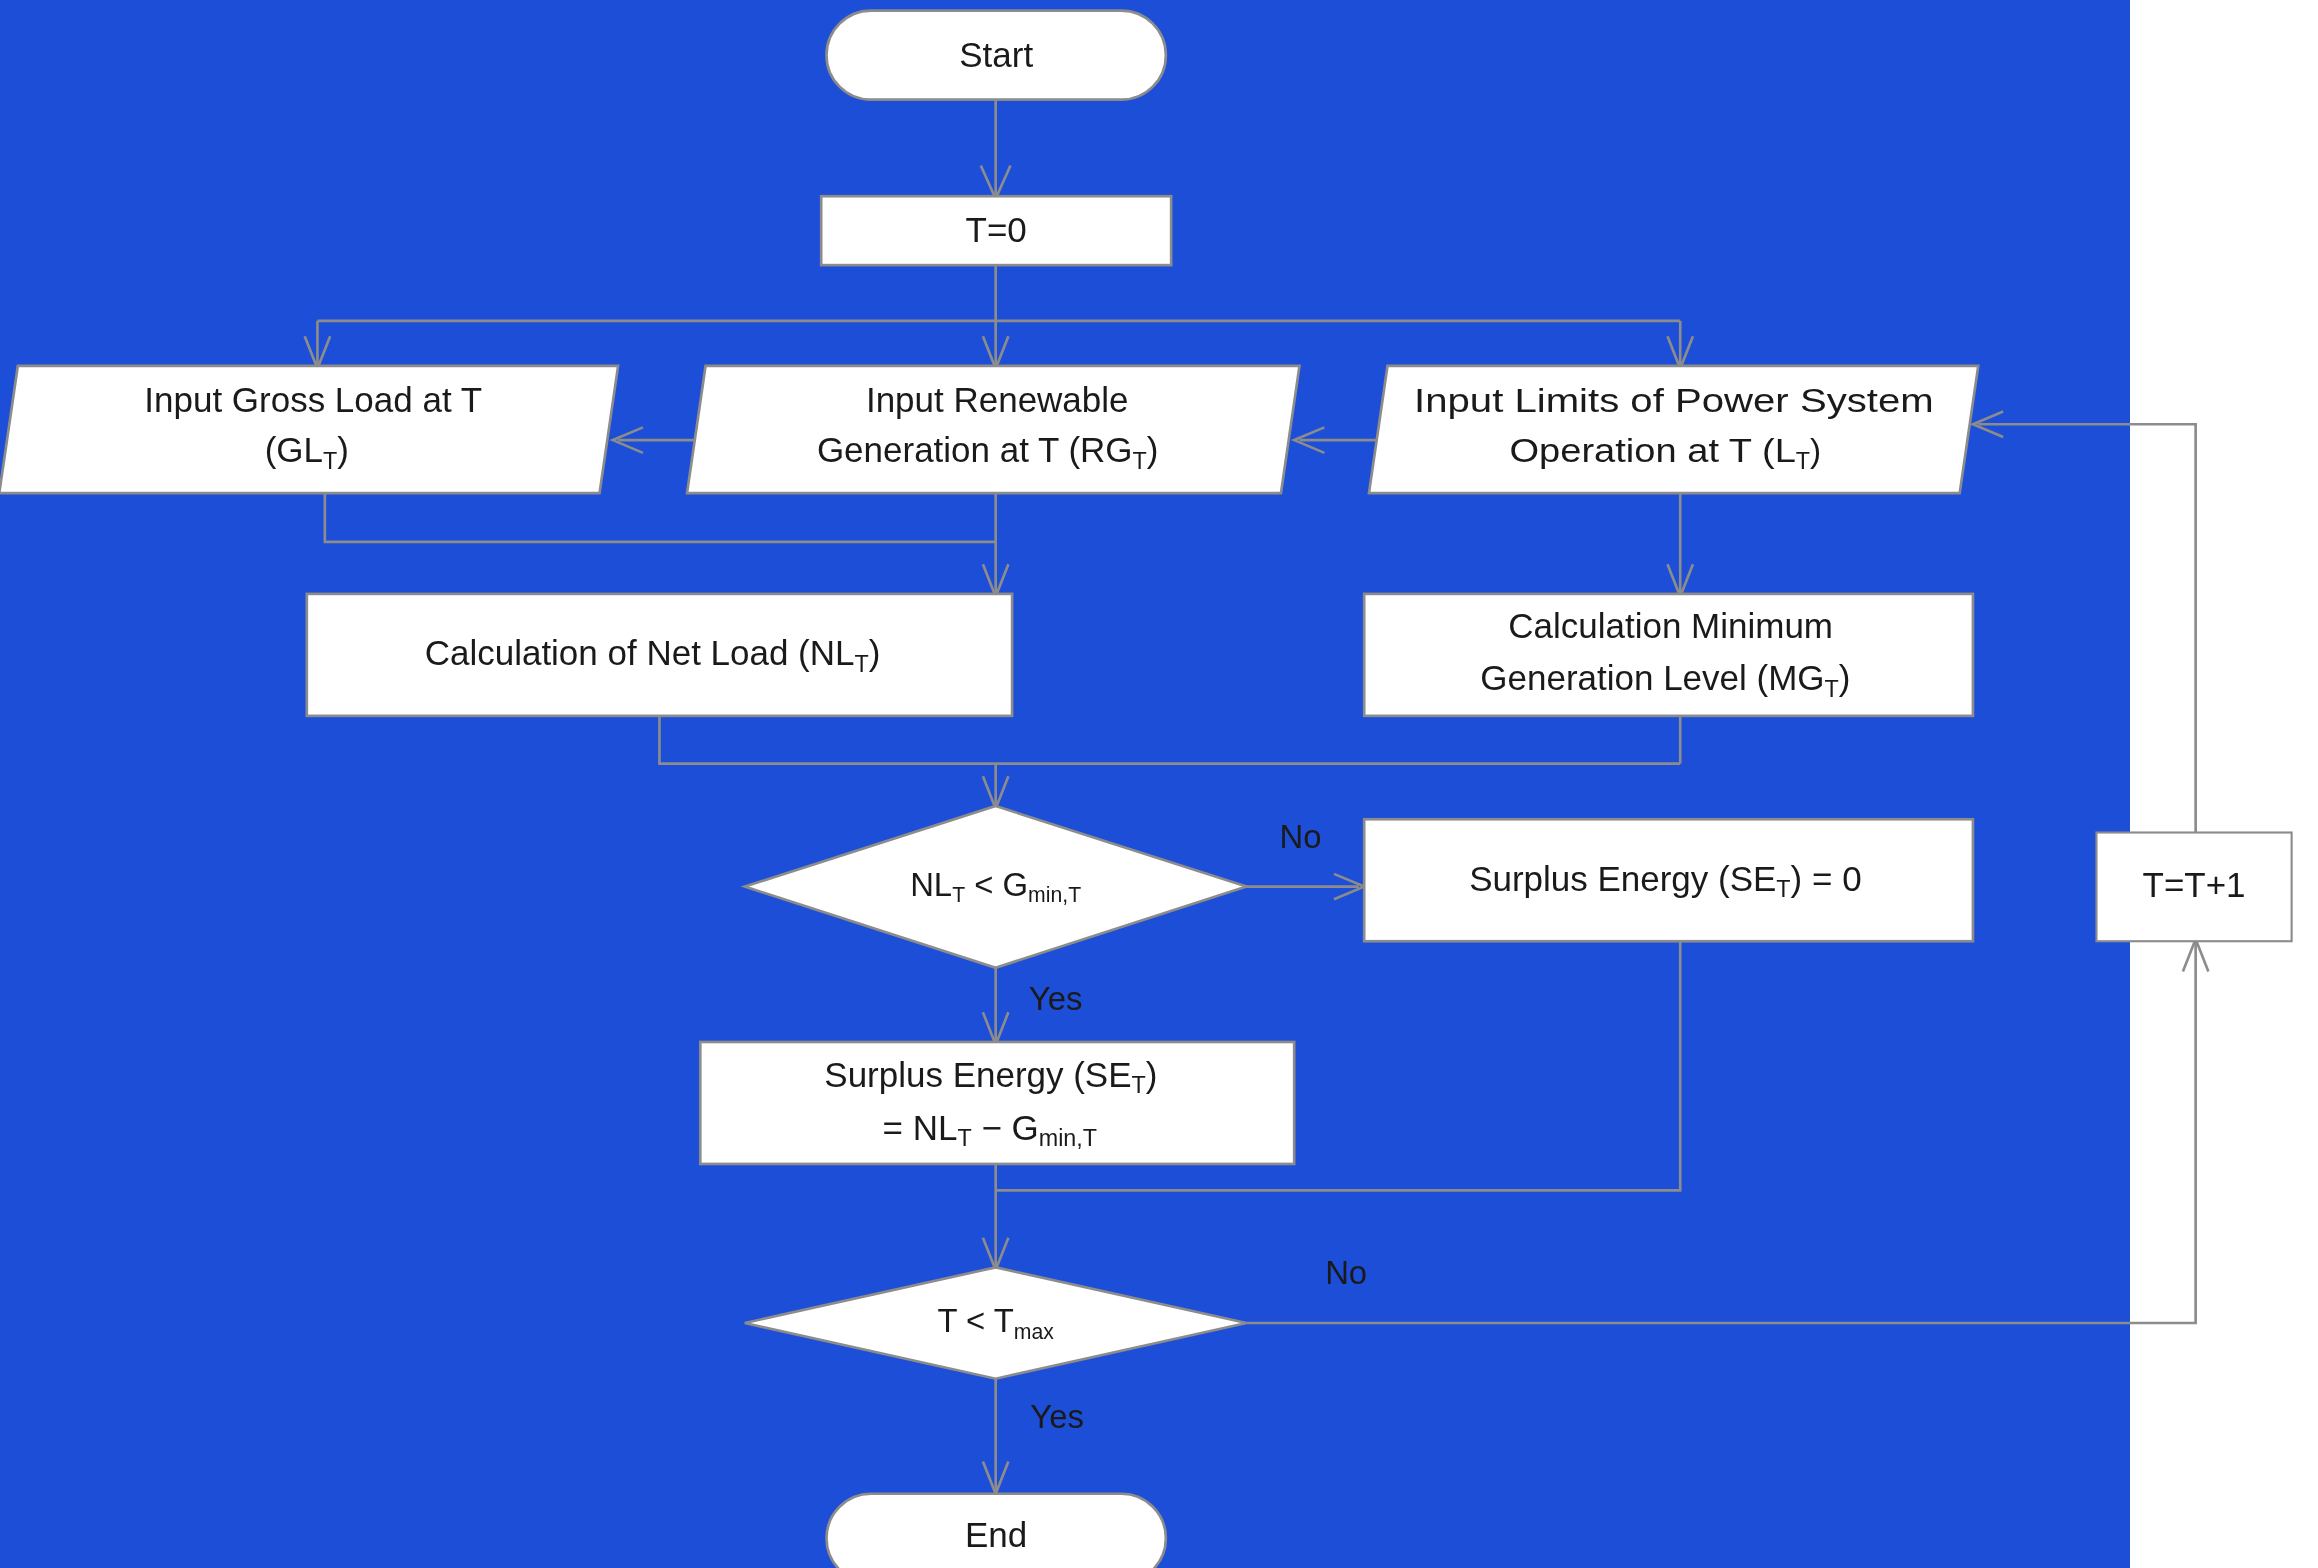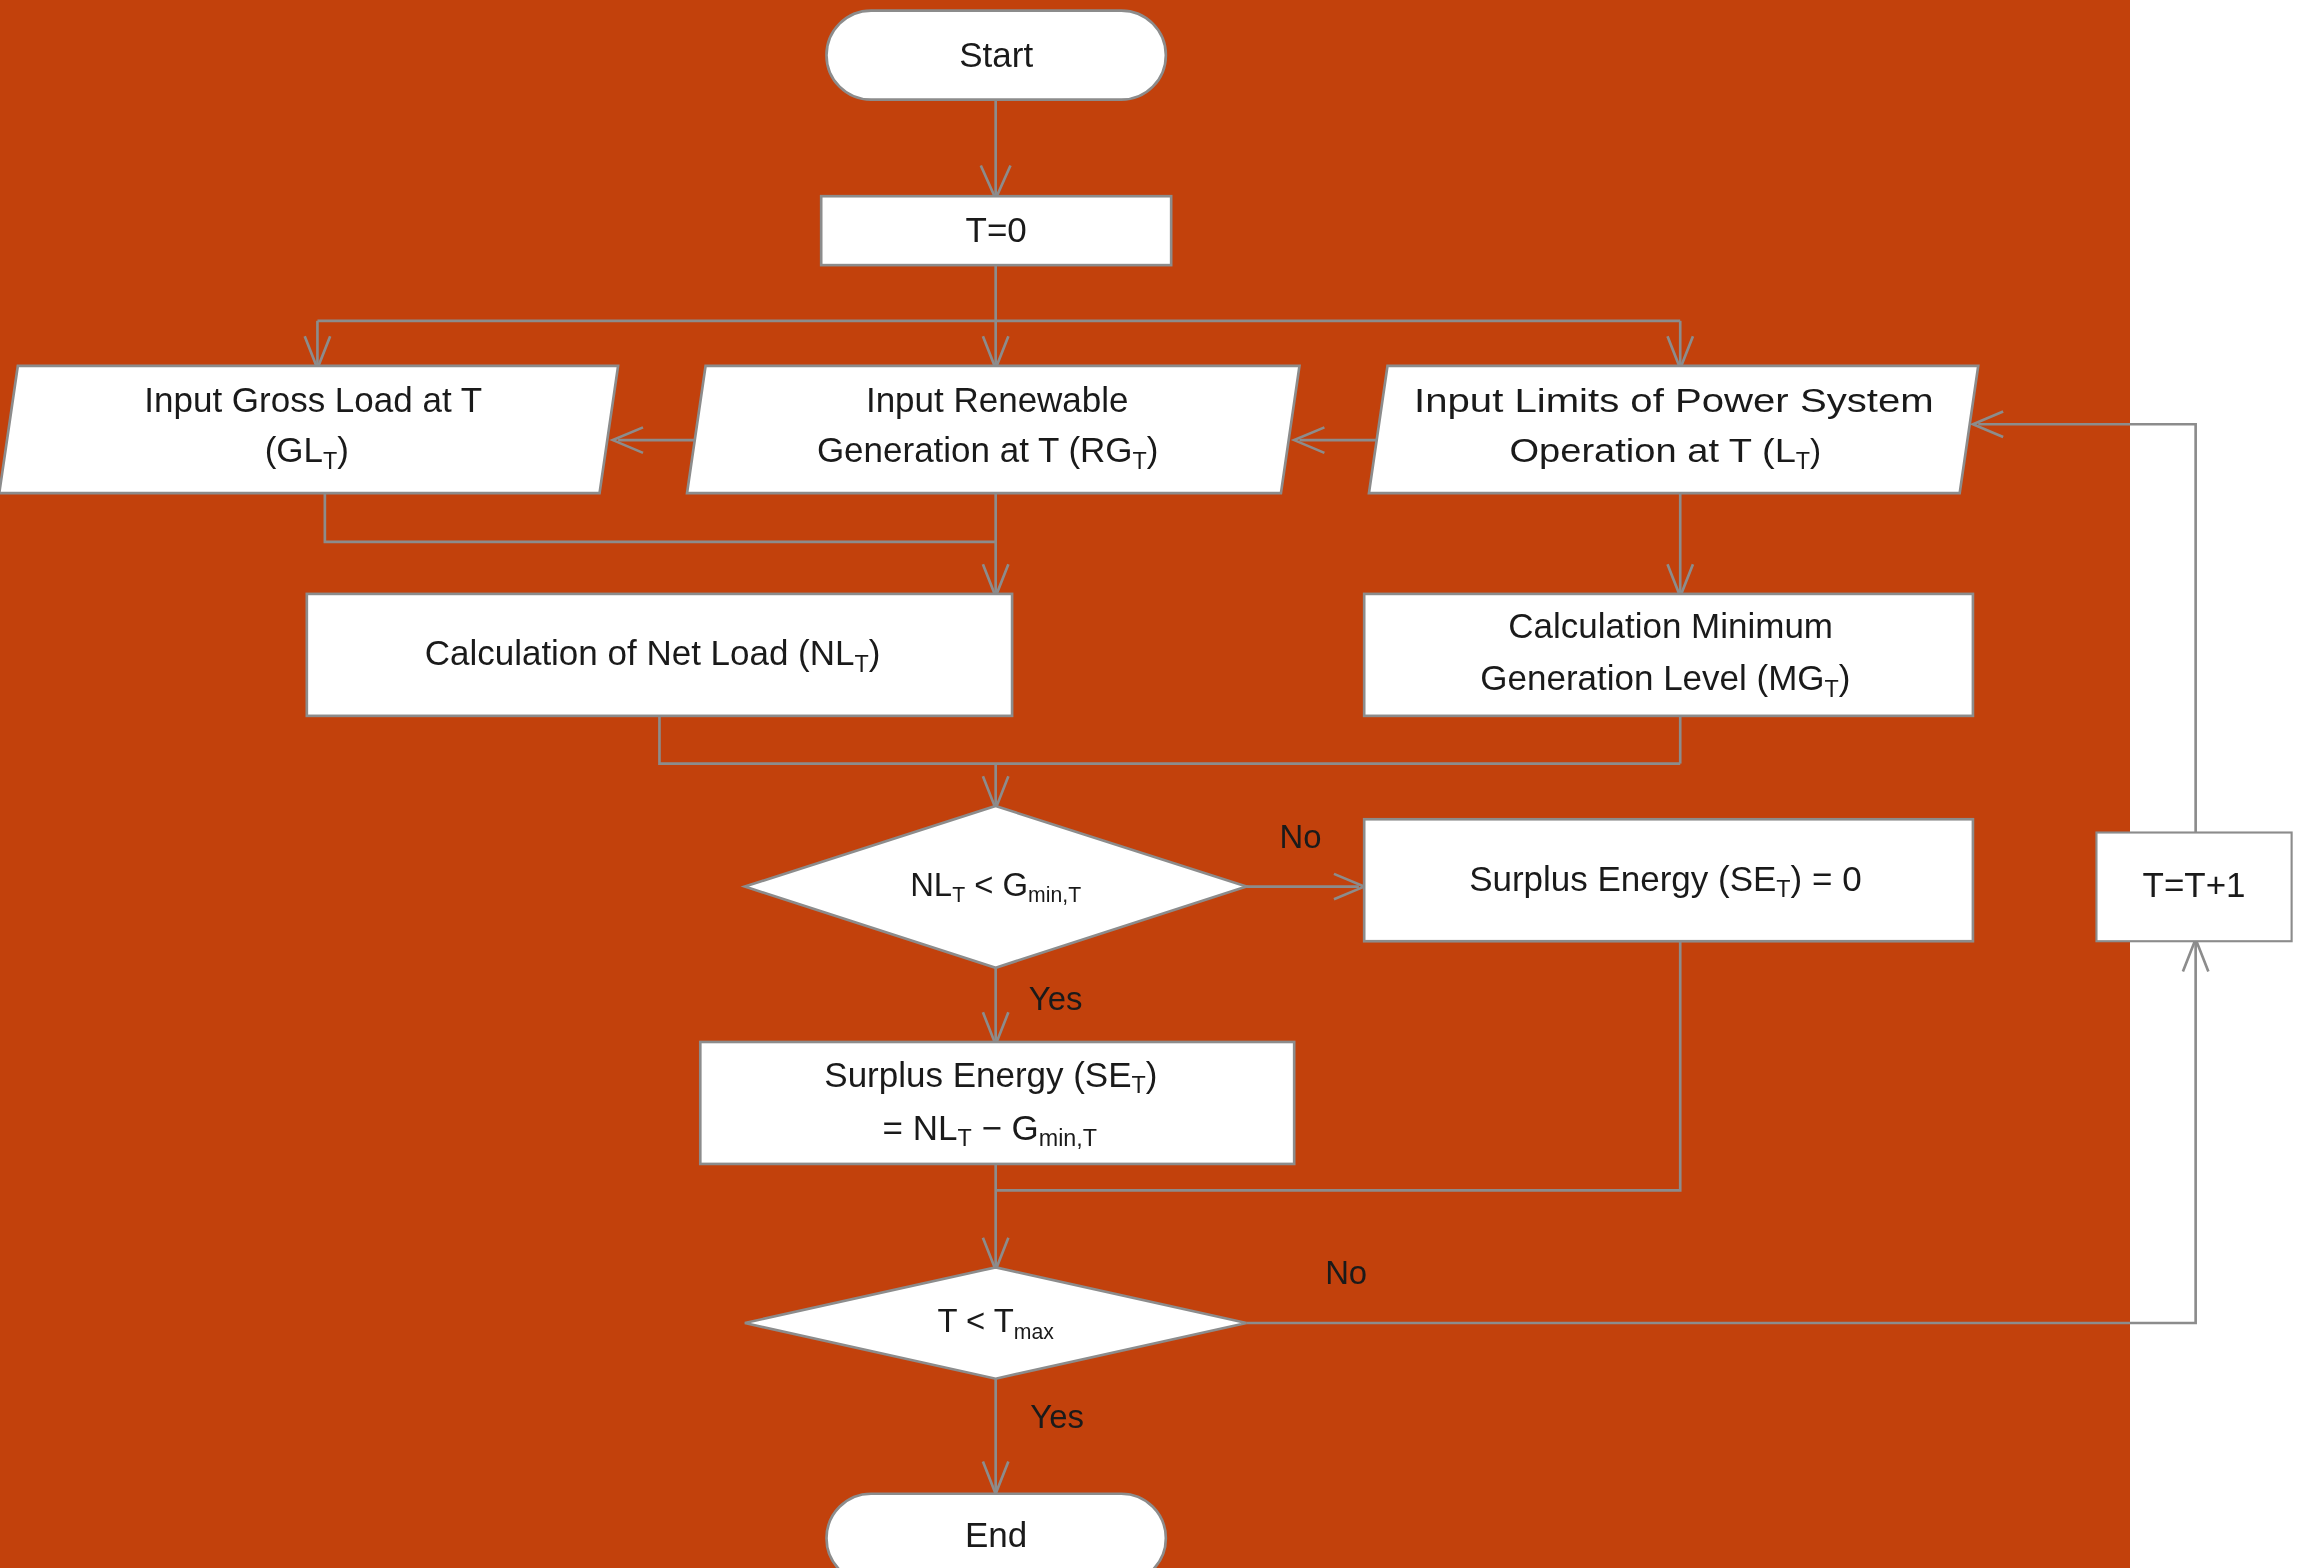--- a/index.html
+++ b/index.html
@@ -4,21 +4,21 @@
 <style>
   html, body {
     margin: 0;
     padding: 0;
     background: #ffffff;
   }
   #flowchart-root {
     position: relative;
     width: 2130px;
     height: 1568px;
-    background: #c2410c;
+    background: #1d4ed8;
     font-family: "Liberation Sans", sans-serif;
   }
   svg#flow-svg {
     display: block;
     width: 2319px;
     height: 1568px;
   }
   .node-shape {
     fill: #ffffff;
     stroke: #8c8c8c;

